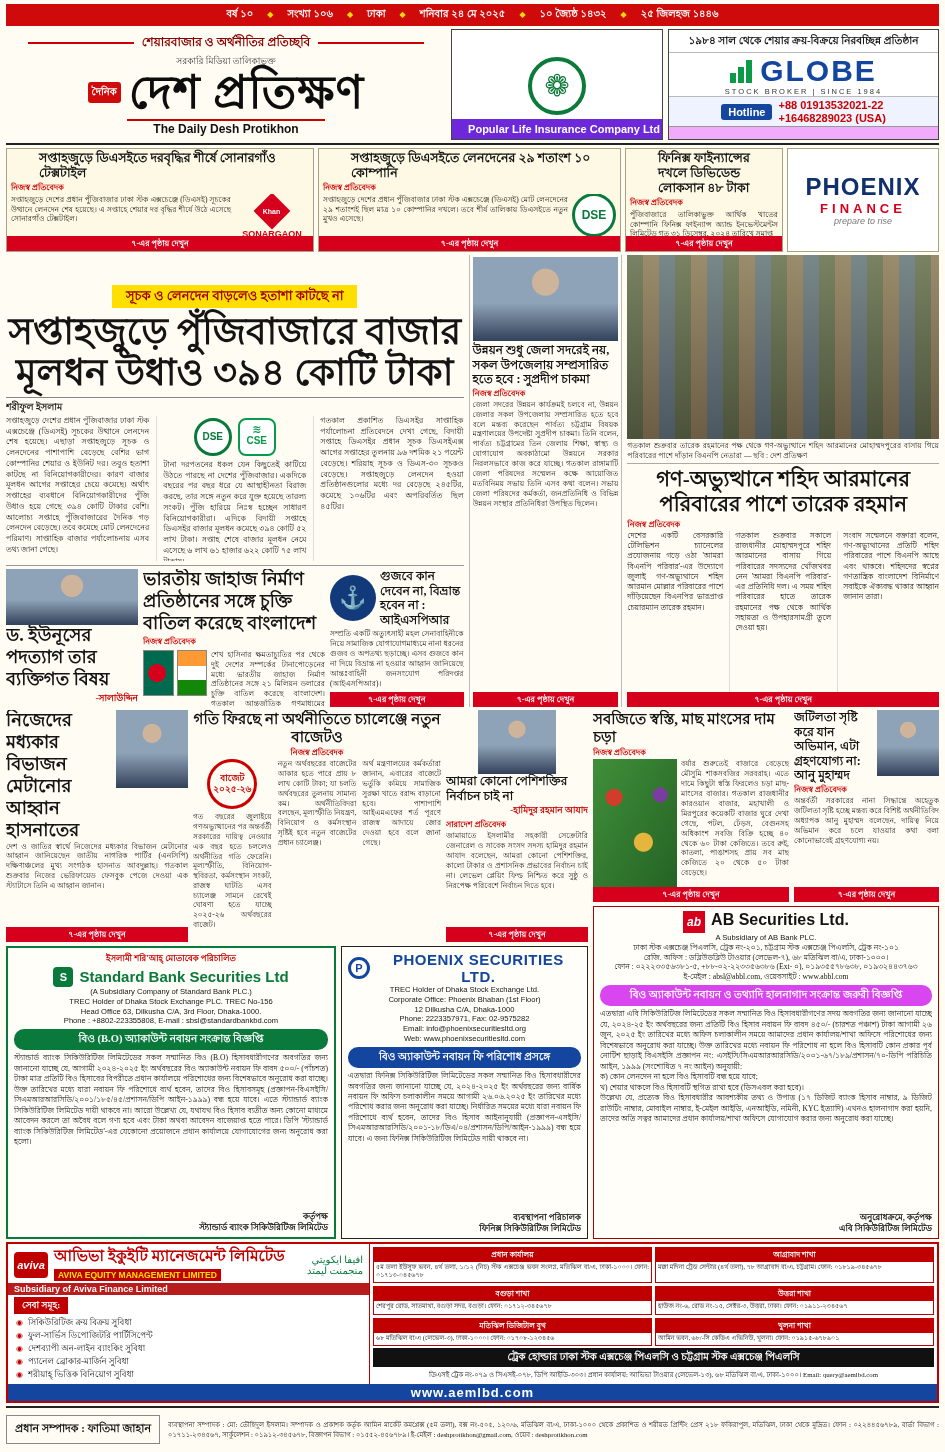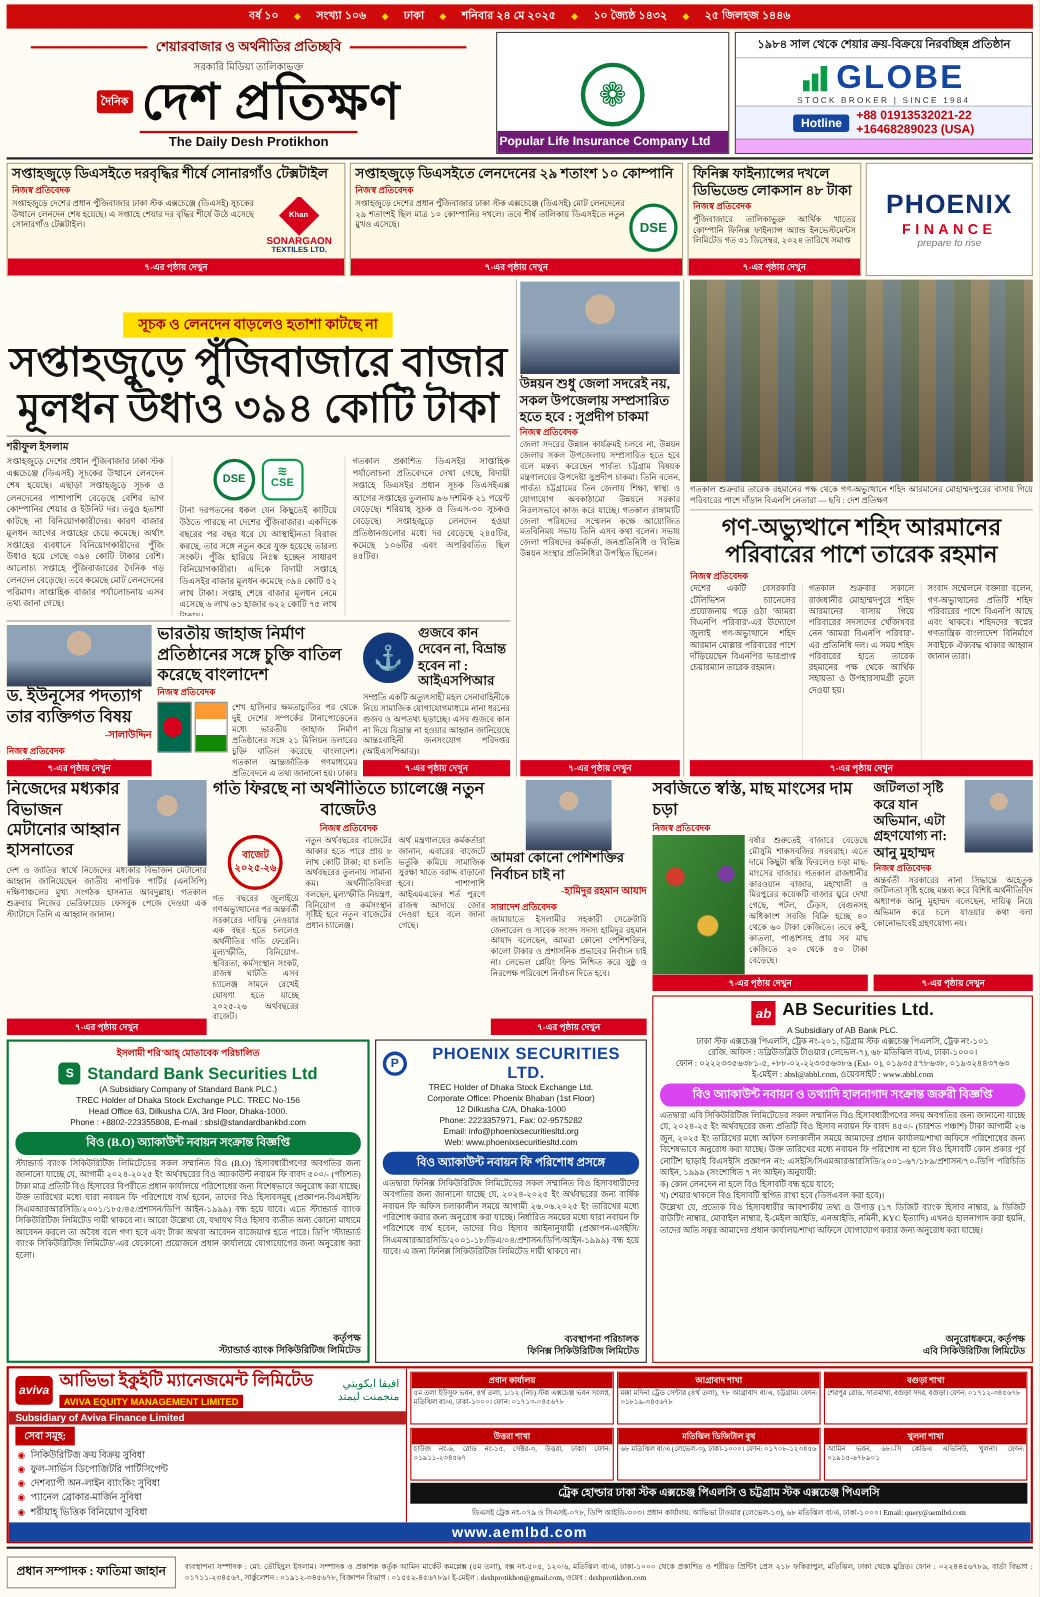--- a/index.html
+++ b/index.html
@@ -18,39 +18,39 @@
   .ribbon { width:90%; display:flex; align-items:center; gap:8px; color:#8a0000; font-weight:bold; font-size:12px; }
   .ribbon::before,.ribbon::after { content:""; flex:1; height:2px; background:#c00; }
   .mast-listed { font-size:9px; color:#333; margin-top:1px; }
   .mast-title-row { display:flex; align-items:center; gap:8px; }
   .daily-badge { background:#cf0a0a; color:#fff; font-size:10px; font-weight:bold; padding:2px 4px; border-radius:3px; }
   .mast-title { font-size:46px; font-weight:bold; color:#0d0d0d; line-height:1.05; letter-spacing:1px; }
   .mast-sub { font-size:12px; font-weight:bold; color:#111; border-top:2px solid #c00; padding:1px 26px 0; margin-top:2px; }
   .mast-ad { border:1px solid #444; background:#fff; overflow:hidden; display:flex; flex-direction:column; }
   .popular { width:212px; align-items:center; justify-content:flex-end; }
   .pop-emblem { width:58px; height:58px; border:4px solid #0b7a3a; border-radius:50%; display:flex; align-items:center; justify-content:center; font-size:30px; color:#0b7a3a; margin:8px auto 4px; }
-  .pop-band { background:#701a75; color:#fff; font-size:11px; font-weight:bold; text-align:left; width:100%; padding:4px 2px; }
+  .pop-band { background:#6d28d9; color:#fff; font-size:11px; font-weight:bold; text-align:right; width:100%; padding:4px 2px; }
   .globe { flex:1; }
   .globe-tag { font-size:10.5px; font-weight:bold; text-align:center; padding:3px 4px 2px; border-bottom:1px solid #bbb; }
   .globe-brandrow { display:flex; align-items:center; justify-content:center; gap:8px; padding:3px 0 1px; }
   .globe-bars { display:flex; align-items:flex-end; gap:2px; height:24px; }
   .globe-bars i { width:6px; background:#0b9a46; display:block; }
   .globe-bars i:nth-child(1){height:10px;} .globe-bars i:nth-child(2){height:16px;} .globe-bars i:nth-child(3){height:23px;}
   .globe-name { font-size:30px; font-weight:bold; color:#1446a0; letter-spacing:2px; line-height:1; }
   .globe-sub { text-align:center; font-size:7.5px; letter-spacing:2px; color:#333; }
   .hot-row { display:flex; align-items:center; gap:6px; justify-content:center; background:#eef3ff; border-top:1px solid #bbb; padding:2px 4px; }
   .hot-chip { background:#1446a0; color:#fff; font-size:11px; font-weight:bold; padding:2px 7px; border-radius:3px; }
   .hot-nums { font-size:11px; font-weight:bold; color:#c00; line-height:1.15; }
   .globe-web { background:#f0abfc; text-align:center; font-weight:bold; font-size:13px; color:#10316e; padding:16px 0; border-top:1px solid #999; }
 
   
   .teaser-row { display:flex; gap:4px; height:104px; }
   .teaser { border:1px solid #a9a183; background:#fdf9e4; display:flex; flex-direction:column; overflow:hidden; }
   .t1{width:308px;} .t2{width:303px;} .t3{width:158px;} .t4{width:152px; align-items:center; justify-content:center; background:#fff;}
-  .t-title { font-size:12.5px; font-weight:bold; padding:2px 4px 0; line-height:1.2; }
+  .t-title { font-size:12.5px; font-weight:bold; padding:2px 4px 0; line-height:1.2;margin-left:28px; }
   .t-byline { color:#c00; font-size:8px; font-weight:bold; padding:0 4px; }
   .t-bodyrow { display:flex; gap:4px; padding:1px 4px; flex:1; overflow:hidden; }
   .t-body { font-size:7.5px; text-align:justify; line-height:1.3; flex:1; }
   .more-band { background:#d6001c; color:#fff; font-size:8px; font-weight:bold; text-align:center; padding:1px 0; }
   .sonar-logo { width:74px; text-align:center; }
   .khan { width:26px; height:26px; background:#d6001c; color:#fff; transform:rotate(45deg); display:flex; align-items:center; justify-content:center; margin:3px auto 5px; }
   .khan b { transform:rotate(-45deg); font-size:7px; }
   .sonar-1 { color:#d6001c; font-weight:bold; font-size:9px; }
   .sonar-2 { color:#10316e; font-weight:bold; font-size:7px; }
   .dse-logo { width:44px; height:44px; border:3px solid #0a7a3c; border-radius:50%; background:#fff; color:#0a7a3c; display:flex; align-items:center; justify-content:center; font-weight:bold; font-size:12px; flex:none; align-self:center; }
@@ -72,21 +72,21 @@
   .lead-body { display:flex; gap:7px; flex:1; overflow:hidden; margin-top:1px; }
   .lead-col { flex:1; font-size:7.8px; line-height:1.38; text-align:justify; border-left:1px solid #ddd; padding-left:6px; }
   .lead-col:first-child { border-left:none; padding-left:0; }
   .lead-logos { display:flex; gap:6px; justify-content:center; margin:2px 0 4px; }
   .subrow { display:flex; gap:5px; flex:1; overflow:hidden; border-top:1px solid #999; padding-top:3px; }
   .sub-art { display:flex; flex-direction:column; overflow:hidden; }
   .a-yunus { width:132px; }
   .a-ships { width:182px; }
   .a-gujob { flex:1; }
   .art-h { font-weight:bold; line-height:1.22; }
-  .h12 { font-size:12px; } .h13 { font-size:15px; } .h15 { font-size:15px; }
+  .h12 { font-size:12px; } .h13 { font-size:18px; } .h15 { font-size:15px; }
   .attr { color:#c00; font-size:9px; font-weight:bold; text-align:right; }
   .byline { color:#c00; font-size:8px; font-weight:bold; }
   .body-t { font-size:7.5px; line-height:1.32; text-align:justify; flex:1; overflow:hidden; }
   .photo { background:linear-gradient(180deg,#8ea3b8 0 55%, #33415a 100%); position:relative; flex:none; }
   .portrait { background: radial-gradient(circle at 50% 30%, #cdb49a 0 14%, rgba(0,0,0,0) 15%), linear-gradient(180deg,#8ea3b8 0 55%,#33415a 100%); }
   .crowd { background: repeating-linear-gradient(90deg, rgba(60,70,40,.55) 0 16px, rgba(120,90,60,.55) 16px 32px, rgba(60,80,110,.55) 32px 48px), linear-gradient(180deg,#c3cba8,#5d6150); }
   .veg { background: radial-gradient(circle at 25% 30%, #d23c2a 0 8px, transparent 9px), radial-gradient(circle at 60% 65%, #e6b53c 0 9px, transparent 10px), radial-gradient(circle at 80% 28%, #7a3ca0 0 7px, transparent 8px), linear-gradient(120deg,#3f8f3a,#256324); }
   .caption { font-size:7.5px; line-height:1.3; text-align:justify; padding:2px 0 3px; border-bottom:1px solid #aaa; }
   .tareq-h { font-size:21px; font-weight:bold; line-height:1.18; text-align:center; margin:3px 0 1px; }
   .cols3 { display:flex; gap:6px; flex:1; overflow:hidden; }
@@ -142,21 +142,21 @@
   .aviva-brandrow { display:flex; align-items:center; gap:6px; padding:3px 6px 1px; }
   .aviva-mark { width:34px; height:26px; background:#c00000; color:#fff; font-weight:bold; font-size:11px; display:flex; align-items:center; justify-content:center; border-radius:4px; font-style:italic; }
   .aviva-bn { color:#c00000; font-weight:bold; font-size:15.5px; line-height:1.1; }
   .aviva-en { background:#c00000; color:#ffe100; font-weight:bold; font-size:8.5px; padding:1px 4px; display:inline-block; }
   .aviva-ar { color:#0a7a3c; font-size:10px; text-align:right; flex:1; }
   .aviva-sub { background:#b91c1c; color:#fff; font-size:9px; font-weight:bold; padding:1px 6px; }
   .serv-title { background:#c00000; color:#fff; display:inline-block; font-size:9px; font-weight:bold; padding:1px 8px; margin:2px 6px; align-self:flex-start; }
   .serv-list { padding:0 8px; font-size:8.6px; line-height:1.5; }
   .serv-list div::before { content:"◉"; color:#c00000; margin-right:5px; font-size:8px; }
   .aviva-right { flex:1; display:flex; flex-direction:column; padding:3px; gap:2px; }
-  .office-grid { display:grid; grid-template-columns:1fr 1fr 1fr; gap:3px; flex:1; }
+  .office-grid { display:grid; grid-template-columns:1fr 1fr; gap:3px; flex:1; }
   .office { border:1px solid #c00000; display:flex; flex-direction:column; overflow:hidden; }
   .office-h { background:#c00000; color:#fff; font-size:7.5px; font-weight:bold; text-align:center; padding:1px 0; }
   .office-b { font-size:6.4px; line-height:1.25; padding:1px 2px; text-align:justify; }
   .trek-band { background:#111; color:#fff; font-size:10px; font-weight:bold; text-align:center; padding:1px 0; }
   .trek-line { font-size:6.8px; text-align:center; }
   .aviva-web { background:#1446a0; color:#fff; font-weight:bold; font-size:13px; text-align:center; padding:1px 0; letter-spacing:1px; }
 
   
   .footer { border-top:2px solid #222; display:flex; gap:8px; align-items:center; padding-top:3px; height:42px; overflow:hidden; }
   .footer-editor { border:1px solid #888; padding:4px 8px; font-weight:bold; font-size:11px; white-space:nowrap; }

